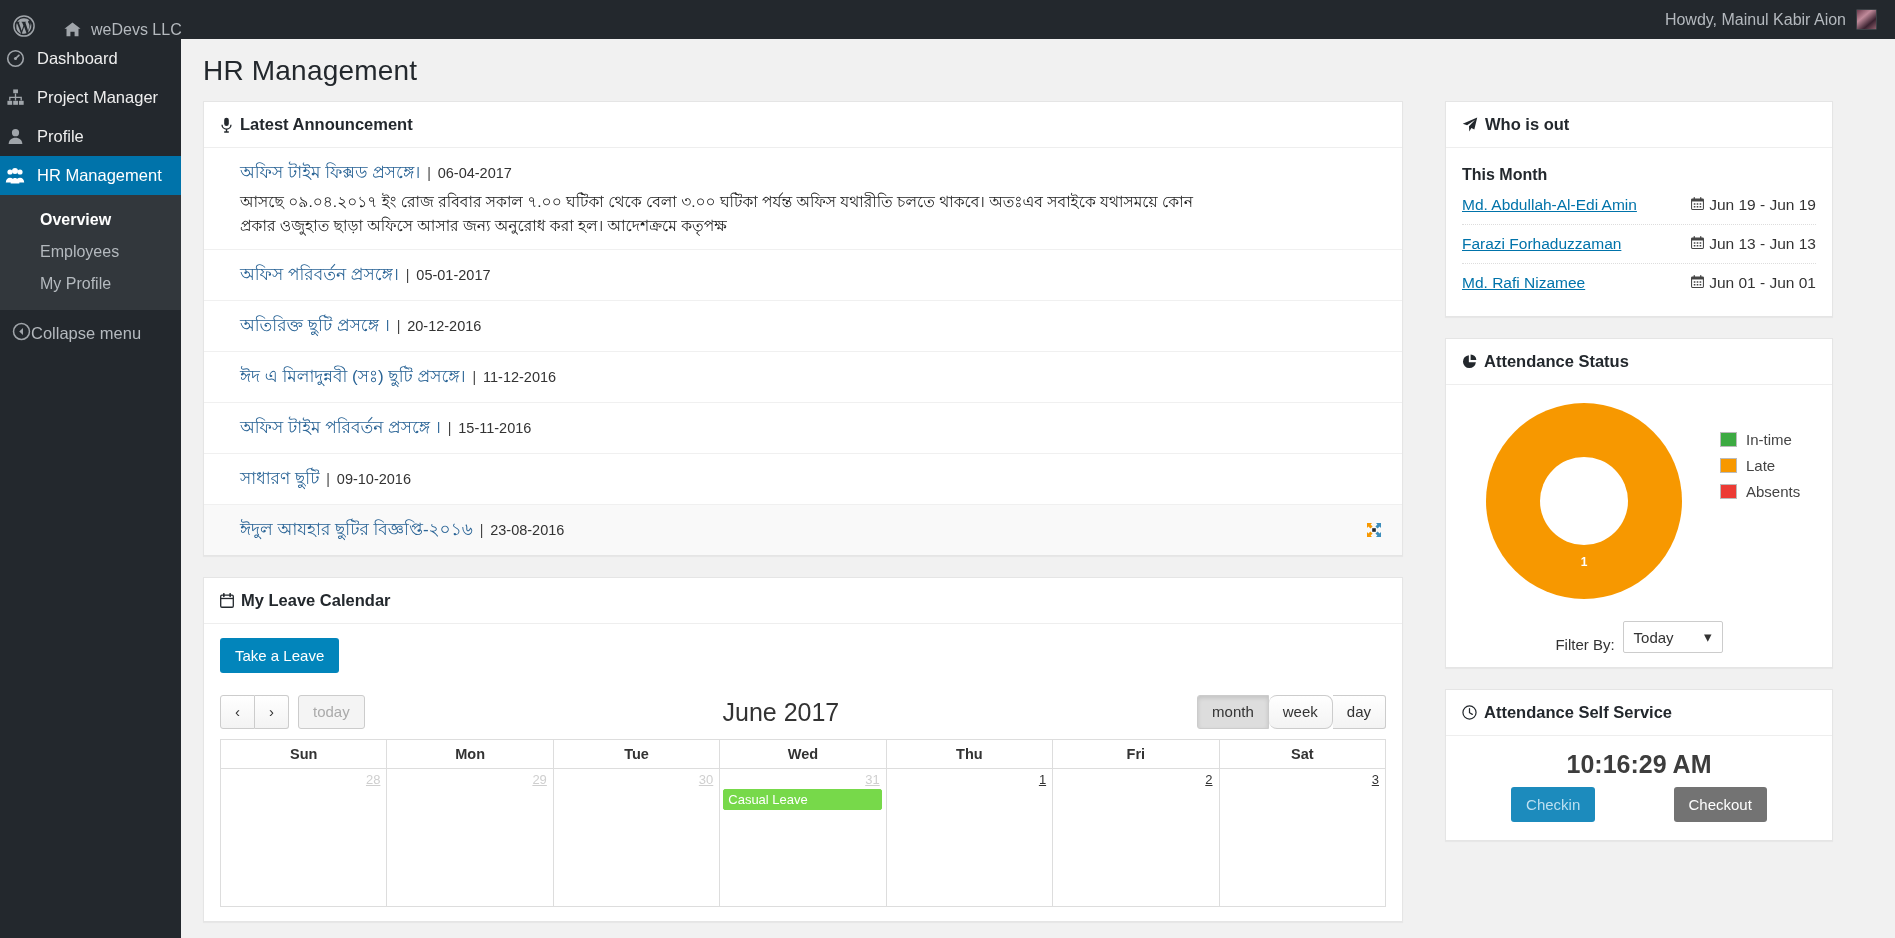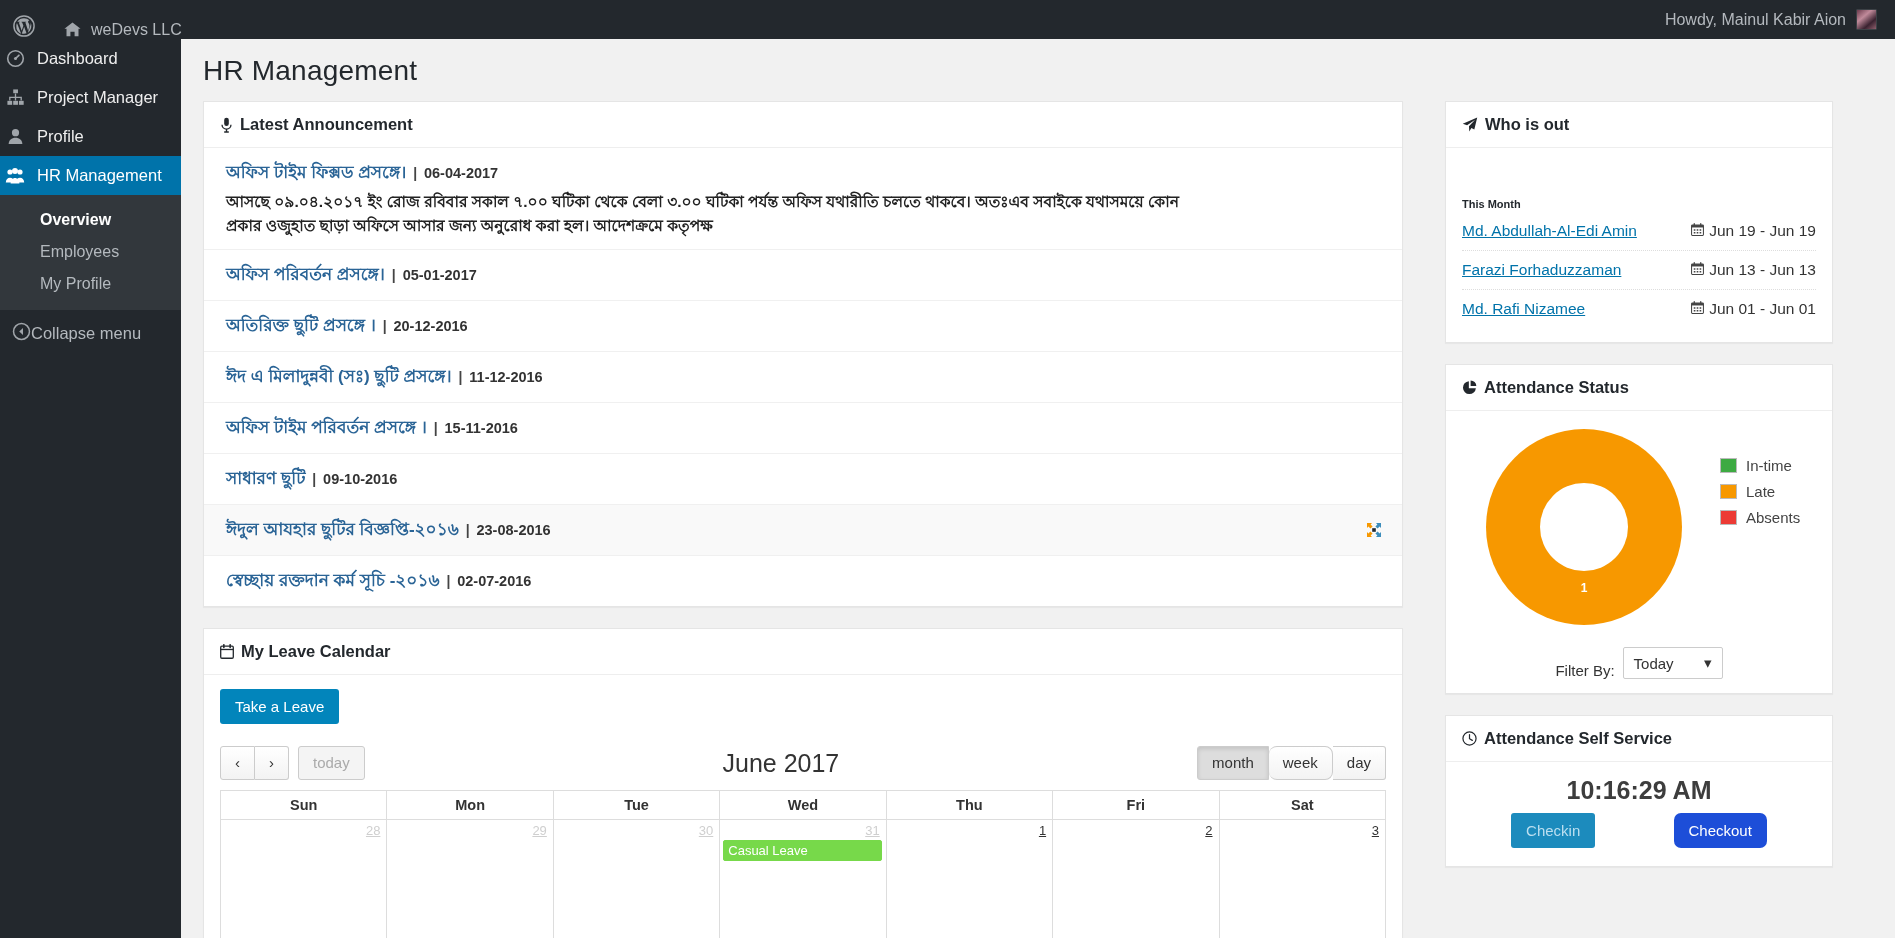--- a/index.html
+++ b/index.html
@@ -93,24 +93,23 @@
   .panel-head {
     padding: 13px 16px; font-size: 16.5px; font-weight: bold;
     color: #23282d; border-bottom: 1px solid #eee;
     display: flex; align-items: center; gap: 7px;
   }
   .panel-body { padding: 14px 16px; }
 
   
   .ann-list { padding: 0; }
   .ann-row {
-    padding: 11px 18px 11px 22px;
+    padding: 11px 18px 11px 36px;
     border-bottom: 1px solid #f0f0f0;
     position: relative;
-    font-weight: bold;
   }
   .ann-row:last-child { border-bottom: none; }
   .ann-row.shaded { background: #f9f9f9; }
   .ann-title {
     color: #2a6496; font-size: 17px; text-decoration: none;
     font-family: "Liberation Sans", "DejaVu Sans", sans-serif;
   }
   .ann-sep { color: #444; font-size: 14px; margin: 0 3px; }
   .ann-date { color: #333; font-size: 14.5px; }
   .ann-excerpt {
@@ -123,21 +122,21 @@
   }
 
   
   .btn {
     display: inline-block; border: none; cursor: pointer;
     background: #0285bb; color: #fff; font-size: 15px;
     padding: 9px 15px; border-radius: 3px;
     font-family: "Liberation Sans", sans-serif;
   }
   .btn-checkin { background: #1c8bbd; color: #bcdff0; }
-  .btn-checkout { background: #1d4ed8; color: #fff; border-radius: 7px; }
+  .btn-checkout { background: #737373; color: #fff; }
 
   .fc-toolbar {
     display: flex; align-items: center;
     margin-top: 22px; margin-bottom: 10px;
   }
   .fc-left { display: flex; gap: 0; }
   .fc-btn {
     background: linear-gradient(#fff,#f3f3f3);
     border: 1px solid #ccc; color: #333;
     font-size: 15px; padding: 7px 14px; cursor: pointer;
@@ -176,21 +175,21 @@
 
   
   .who-row {
     display: flex; align-items: center; justify-content: space-between;
     padding: 10px 0; border-bottom: 1px dotted #ddd;
     font-size: 15.5px;
   }
   .who-row:last-child { border-bottom: none; }
   .who-name { color: #0073aa; text-decoration: underline; }
   .who-date { color: #333; display: flex; align-items: center; gap: 5px; }
-  .this-month { font-size: 11px; font-weight: bold; color: #23282d; padding: 4px 0 2px 0; margin-top: 32px; }
+  .this-month { font-size: 16px; font-weight: bold; color: #23282d; padding: 4px 0 2px 0; }
 
   .donut-wrap { display: flex; align-items: flex-start; padding: 4px 0 0 0; }
   .donut {
     width: 196px; height: 196px; border-radius: 50%;
     background: #f79800;
     position: relative; margin-left: 24px;
   }
   .donut .hole {
     position: absolute; left: 50%; top: 50%;
     width: 88px; height: 88px; margin: -44px 0 0 -44px;
@@ -357,23 +356,20 @@
             </div>
             <div class="ann-row shaded">
               <div><a class="ann-title" href="#">ঈদুল আযহার ছুটির বিজ্ঞপ্তি-২০১৬</a><span class="ann-sep"> | </span><span class="ann-date">23-08-2016</span></div>
               <span class="expand-ico"><svg width="16" height="16" viewBox="0 0 16 16">
                   <path d="M1 1h5L4.6 2.4 6.6 4.4 4.4 6.6 2.4 4.6 1 6z" fill="#f79800"></path>
                   <path d="M15 1h-5l1.4 1.4-2 2 2.2 2.2 2-2L15 6z" fill="#3c8dbc"></path>
                   <path d="M1 15h5l-1.4-1.4 2-2-2.2-2.2-2 2L1 10z" fill="#f79800"></path>
                   <path d="M15 15h-5l1.4-1.4-2-2 2.2-2.2 2 2L15 10z" fill="#3c8dbc"></path>
                   <rect x="6.2" y="6.2" width="3.6" height="3.6" fill="#23282d"></rect>
                 </svg></span>
-            </div>
-            <div class="ann-row">
-              <div><a class="ann-title" href="#">স্বেচ্ছায় রক্তদান কর্ম সূচি -২০১৬</a><span class="ann-sep"> | </span><span class="ann-date">02-07-2016</span></div>
             </div>
           </div>
       </div>
 
       <div class="panel">
         <div class="panel-head">
           <span class="ico">
             <svg width="14" height="15" viewBox="0 0 16 17">
                 <rect x="0.8" y="2.4" width="14.4" height="13.8" rx="1.4" fill="none" stroke="#23282d" stroke-width="1.5"></rect>
                 <path d="M0.8 6.2h14.4" stroke="#23282d" stroke-width="1.5"></path>

